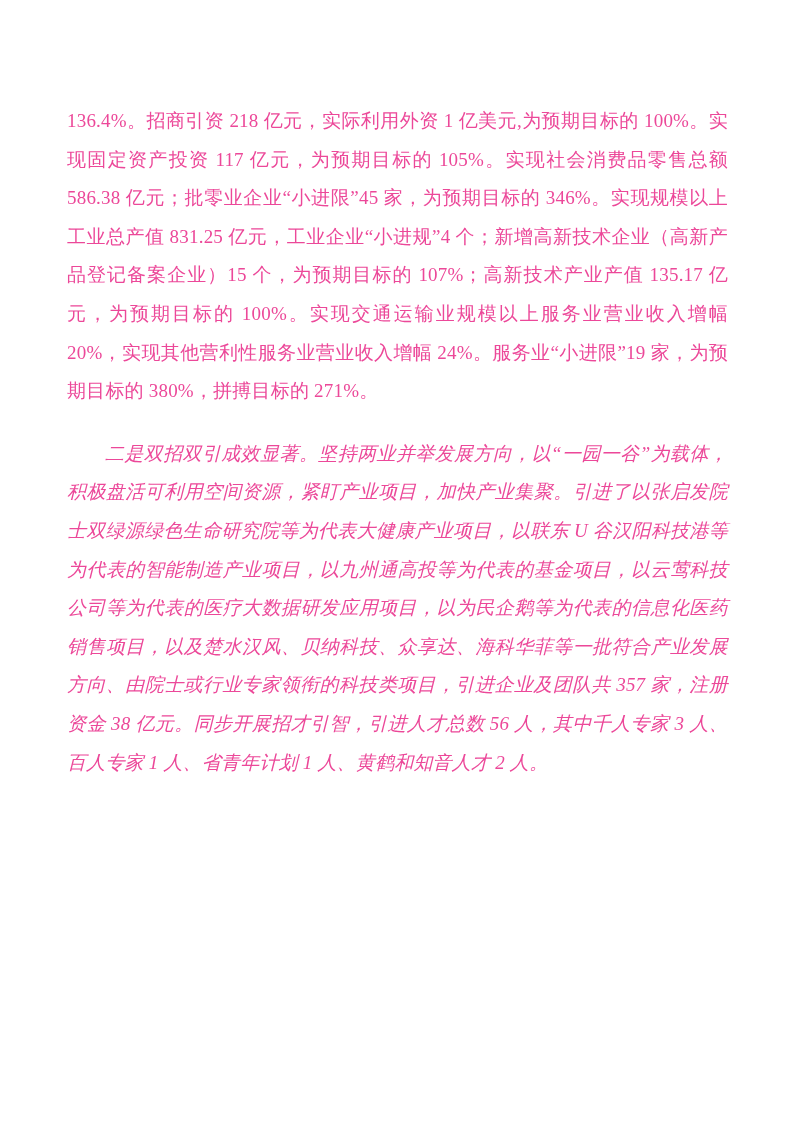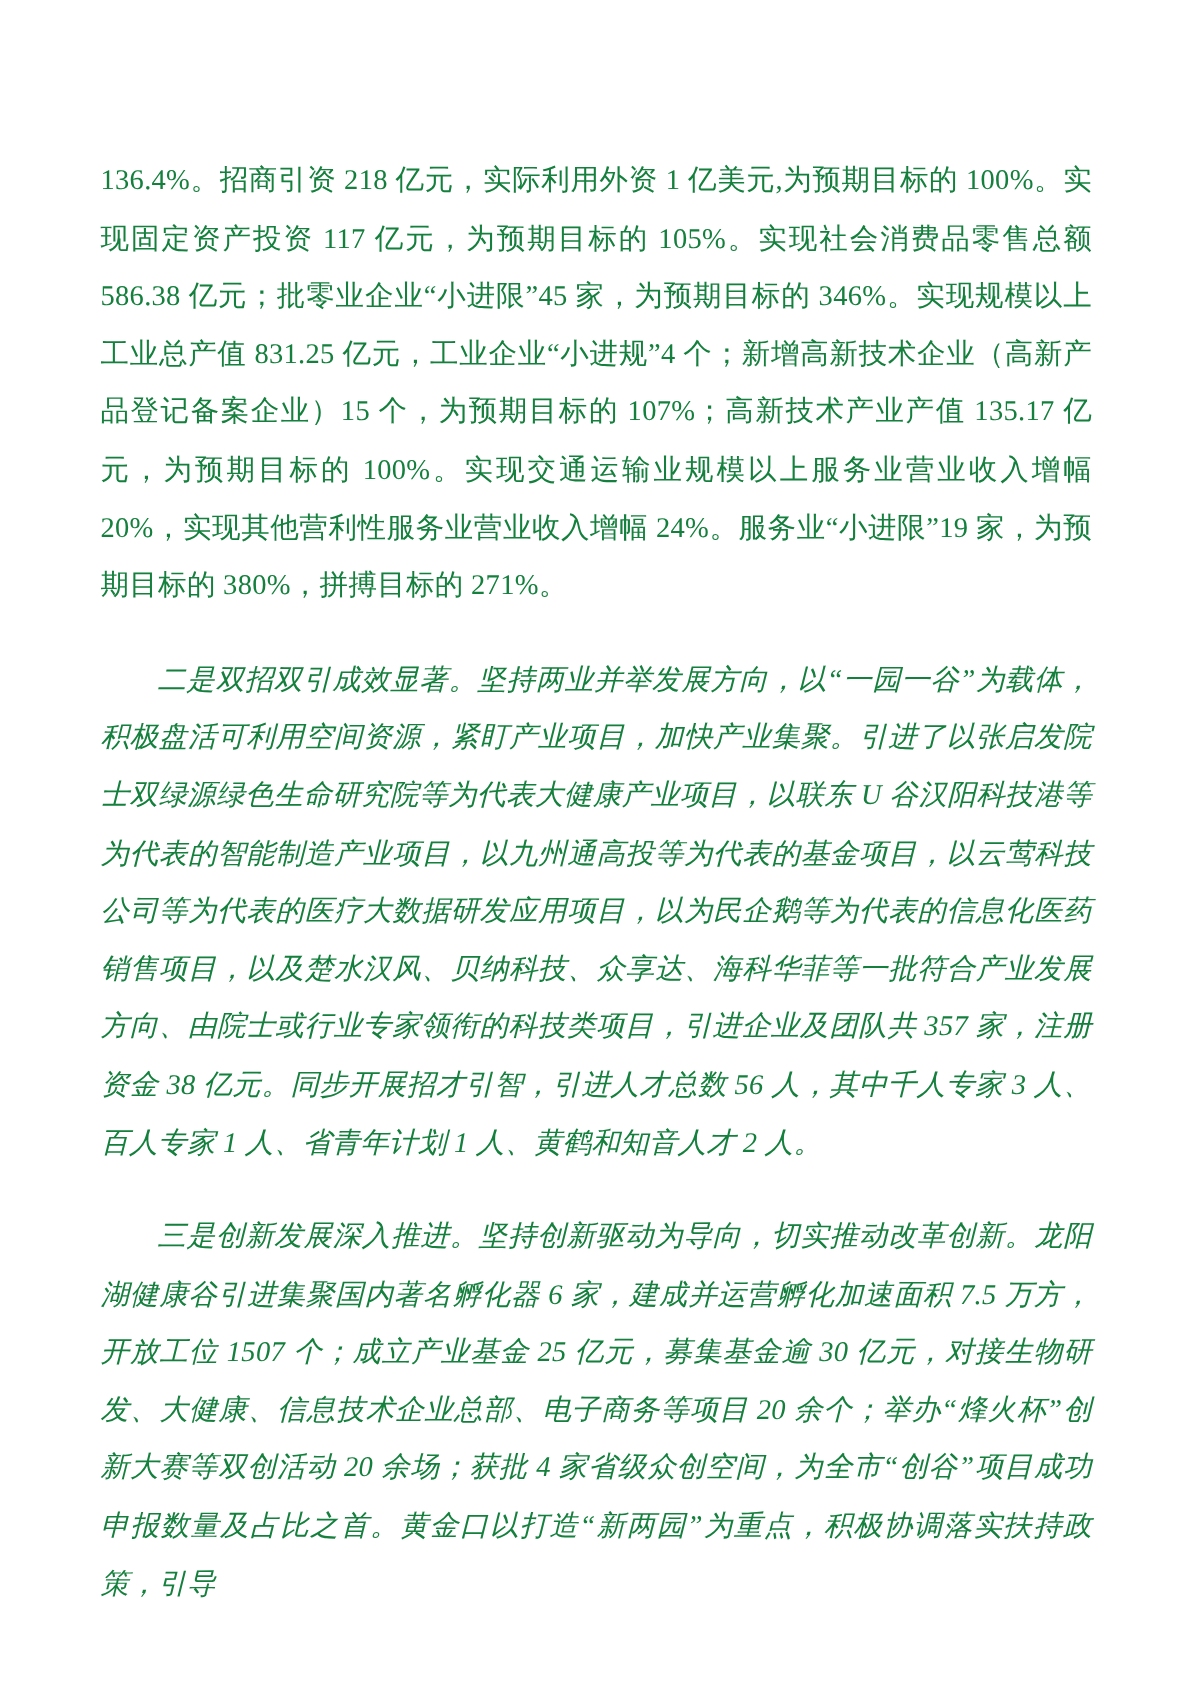--- a/index.html
+++ b/index.html
@@ -16,35 +16,34 @@
     overflow: hidden;
   }
   .doc-body {
     position: absolute;
     left: 67px;
     top: 102px;
     width: 661px;
     font-family: "Liberation Serif", "DejaVu Serif", serif;
     font-size: 19px;
     line-height: 38.6px;
-    color: #15803d;
+    color: #ec4899;
     text-align: justify;
     letter-spacing: 0.2px;
   }
   .para {
     margin: 0 0 24px 0;
     padding: 0;
   }
   .para.indent {
     text-indent: 2em;
     font-style: italic;
   }
 </style>
 </head>
 <body>
 
 <div class="page">
   <div class="doc-body">
     <p class="para">136.4%。招商引资 218 亿元，实际利用外资 1 亿美元,为预期目标的 100%。实现固定资产投资 117 亿元，为预期目标的 105%。实现社会消费品零售总额 586.38 亿元；批零业企业“小进限”45 家，为预期目标的 346%。实现规模以上工业总产值 831.25 亿元，工业企业“小进规”4 个；新增高新技术企业（高新产品登记备案企业）15 个，为预期目标的 107%；高新技术产业产值 135.17 亿元，为预期目标的 100%。实现交通运输业规模以上服务业营业收入增幅 20%，实现其他营利性服务业营业收入增幅 24%。服务业“小进限”19 家，为预期目标的 380%，拼搏目标的 271%。</p>
     <p class="para indent">二是双招双引成效显著。坚持两业并举发展方向，以“一园一谷”为载体，积极盘活可利用空间资源，紧盯产业项目，加快产业集聚。引进了以张启发院士双绿源绿色生命研究院等为代表大健康产业项目，以联东 U 谷汉阳科技港等为代表的智能制造产业项目，以九州通高投等为代表的基金项目，以云莺科技公司等为代表的医疗大数据研发应用项目，以为民企鹅等为代表的信息化医药销售项目，以及楚水汉风、贝纳科技、众享达、海科华菲等一批符合产业发展方向、由院士或行业专家领衔的科技类项目，引进企业及团队共 357 家，注册资金 38 亿元。同步开展招才引智，引进人才总数 56 人，其中千人专家 3 人、百人专家 1 人、省青年计划 1 人、黄鹤和知音人才 2 人。</p>
-    <p class="para indent">三是创新发展深入推进。坚持创新驱动为导向，切实推动改革创新。龙阳湖健康谷引进集聚国内著名孵化器 6 家，建成并运营孵化加速面积 7.5 万方，开放工位 1507 个；成立产业基金 25 亿元，募集基金逾 30 亿元，对接生物研发、大健康、信息技术企业总部、电子商务等项目 20 余个；举办“烽火杯”创新大赛等双创活动 20 余场；获批 4 家省级众创空间，为全市“创谷”项目成功申报数量及占比之首。黄金口以打造“新两园”为重点，积极协调落实扶持政策，引导</p>
   </div>
 </div>
 
 </body></html>

